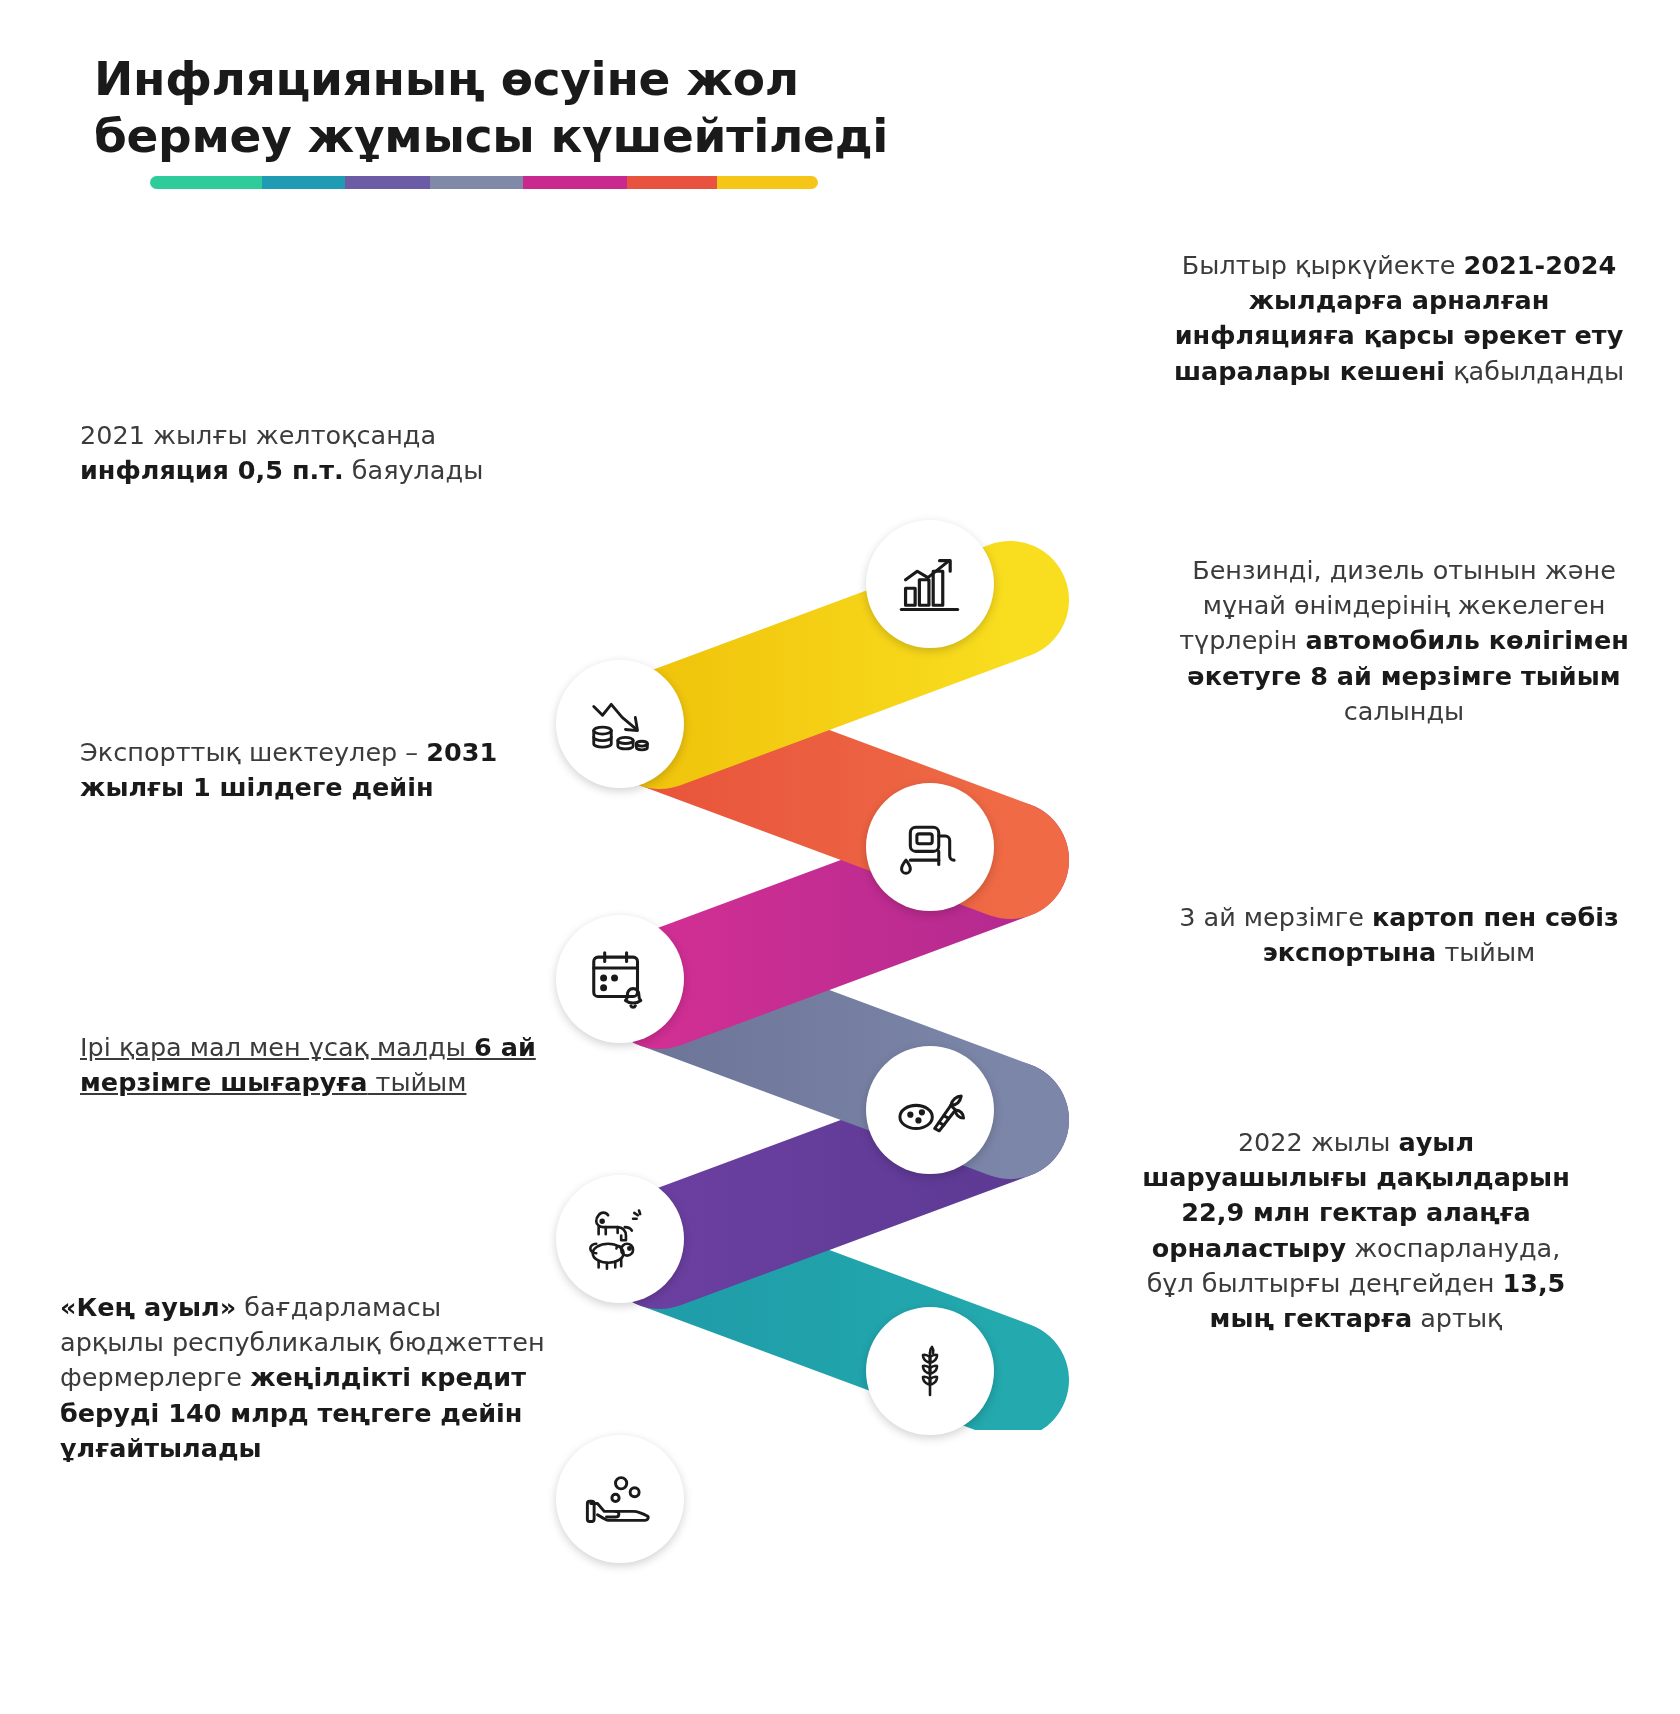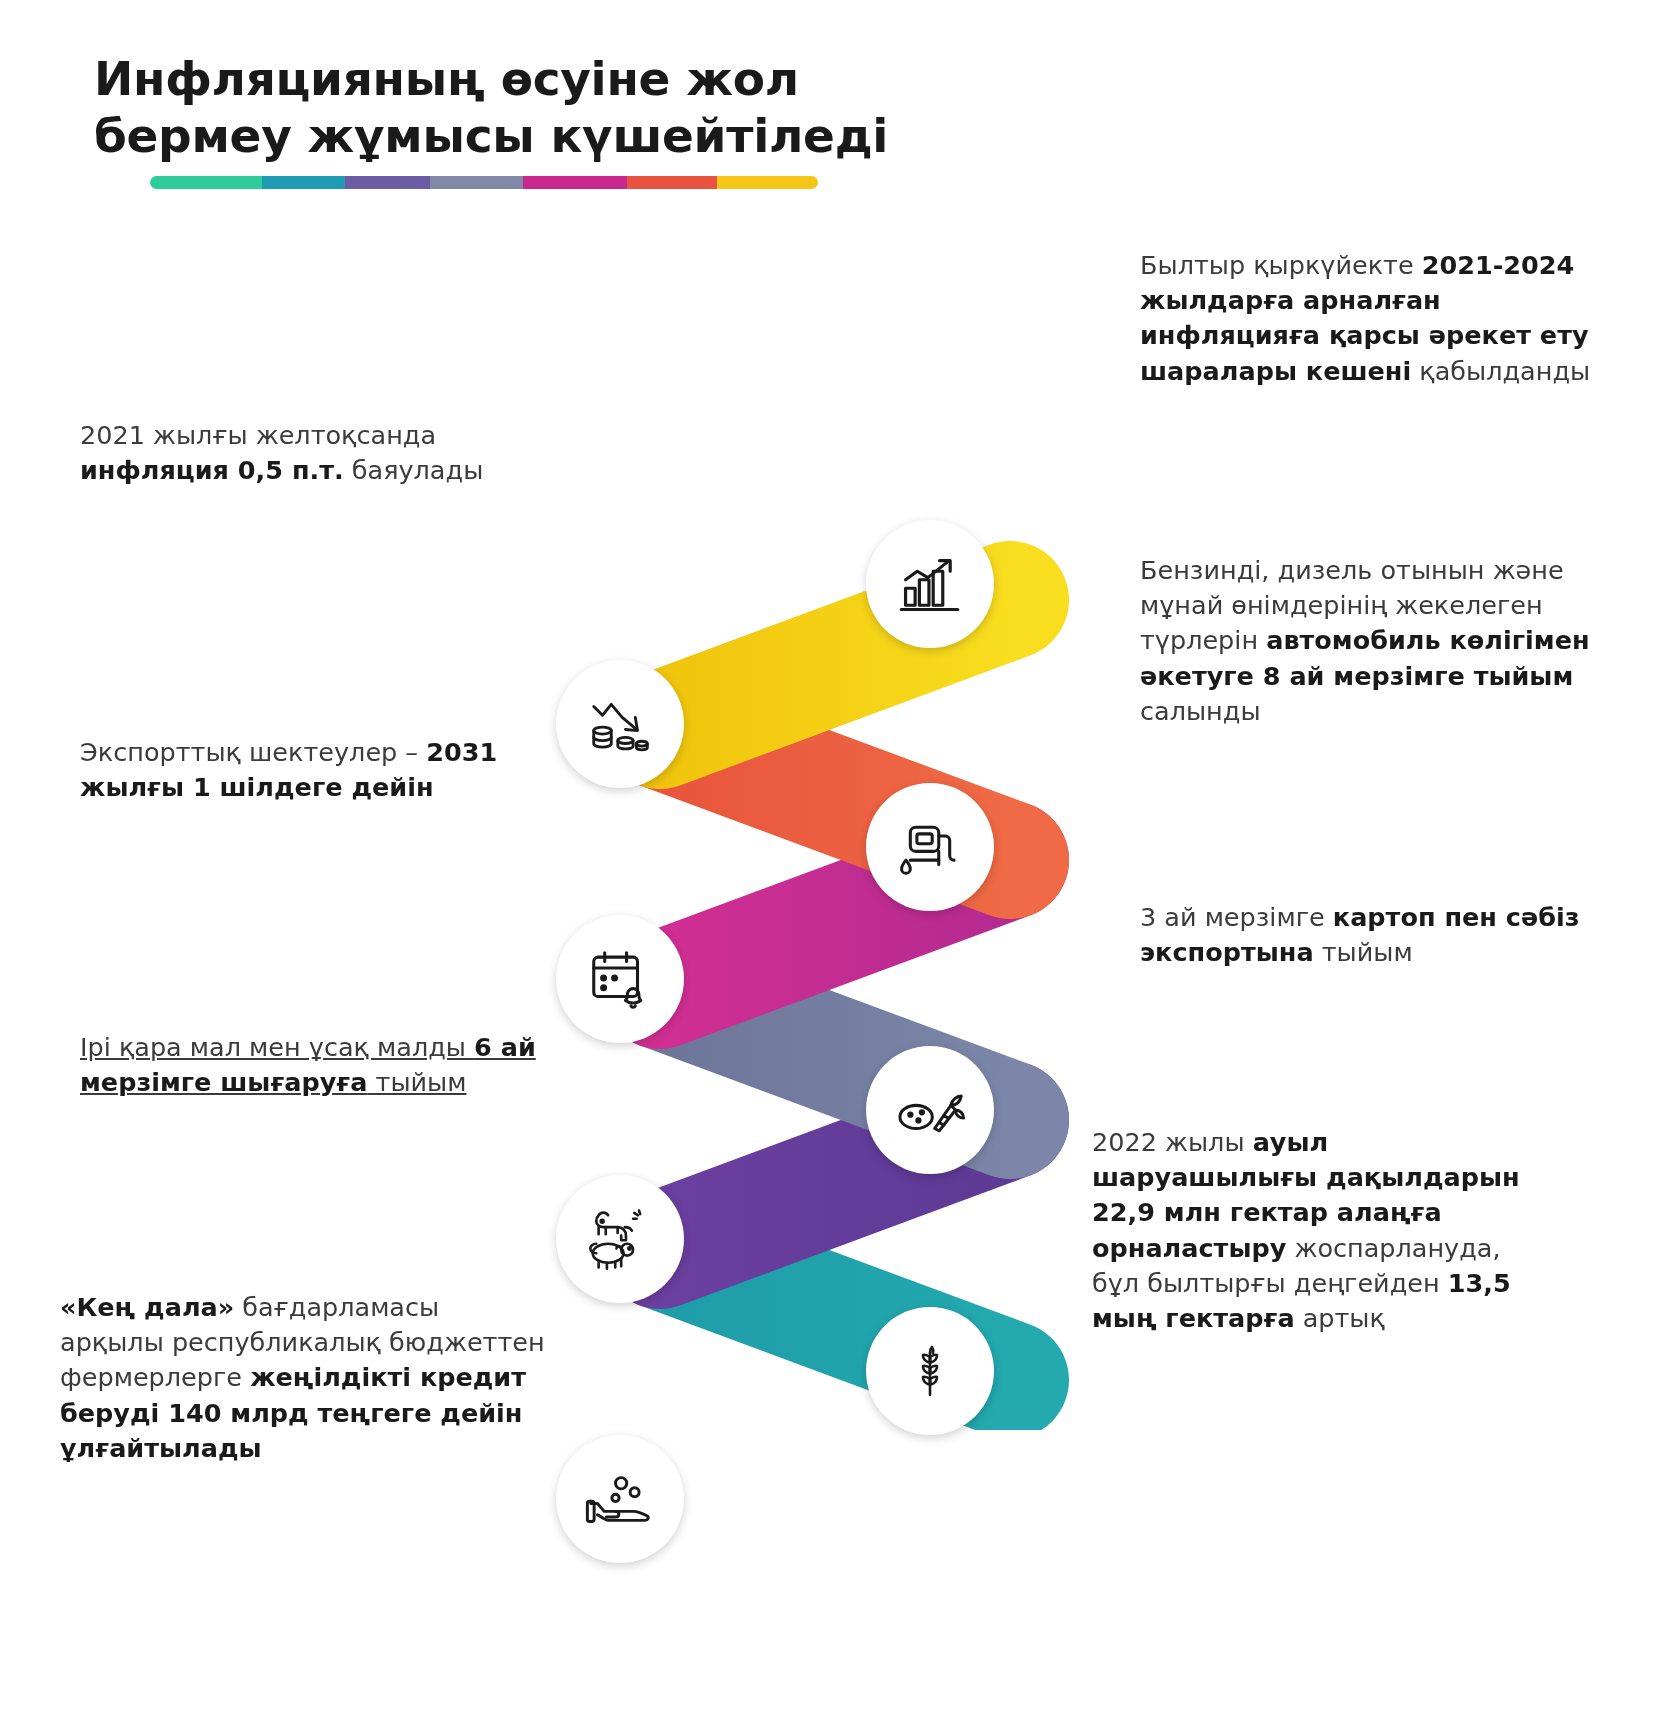--- a/index.html
+++ b/index.html
@@ -66,21 +66,21 @@
   }
   .icon-bubble svg { display: block; }
 
   
   .txt {
     position: absolute;
     font-size: 25.5px;
     line-height: 1.38;
     color: #3b3b3b;
   }
-  .txt.right { text-align: left; }
+  .txt.right { text-align: center; margin-left: 33px; }
   .txt.left  { text-align: left; }
   .txt b { color: #1a1a1a; font-weight: bold; }
 </style>
 </head>
 <body>
 
 <div class="header">
   <h1 class="title">Инфляцияның өсуіне жол
 бермеу жұмысы күшейтіледі</h1>
 </div>
@@ -248,13 +248,13 @@
 <div class="txt right" style="left:1140px; top:553px; width:462px;">Бензинді, дизель отынын және мұнай өнімдерінің жекелеген түрлерін <b>автомобиль көлігімен әкетуге 8 ай мерзімге тыйым</b> салынды</div>
 
 <div class="txt left" style="left:80px; top:735px; width:470px;">Экспорттық шектеулер – <b>2031 жылғы 1 шілдеге дейін</b></div>
 
 <div class="txt right" style="left:1140px; top:900px; width:452px;">3 ай мерзімге <b>картоп пен сәбіз экспортына</b> тыйым</div>
 
 <div class="txt left" style="left:80px; top:1030px; width:470px;text-decoration:underline;">Ірі қара мал мен ұсақ малды <b>6 ай мерзімге шығаруға</b> тыйым</div>
 
 <div class="txt right" style="left:1092px; top:1125px; width:462px;">2022 жылы <b>ауыл шаруашылығы дақылдарын 22,9 млн гектар алаңға орналастыру</b> жоспарлануда, бұл былтырғы деңгейден <b>13,5 мың гектарға</b> артық</div>
 
-<div class="txt left" style="left:60px; top:1290px; width:490px;"><b>«Кең дала»</b> бағдарламасы арқылы республикалық бюджеттен фермерлерге <b>жеңілдікті кредит беруді 140 млрд теңгеге дейін ұлғайтылады</b></div>
+<div class="txt left" style="left:60px; top:1290px; width:490px;"><b>«Кең ауыл»</b> бағдарламасы арқылы республикалық бюджеттен фермерлерге <b>жеңілдікті кредит беруді 140 млрд теңгеге дейін ұлғайтылады</b></div>
 
 </body></html>

